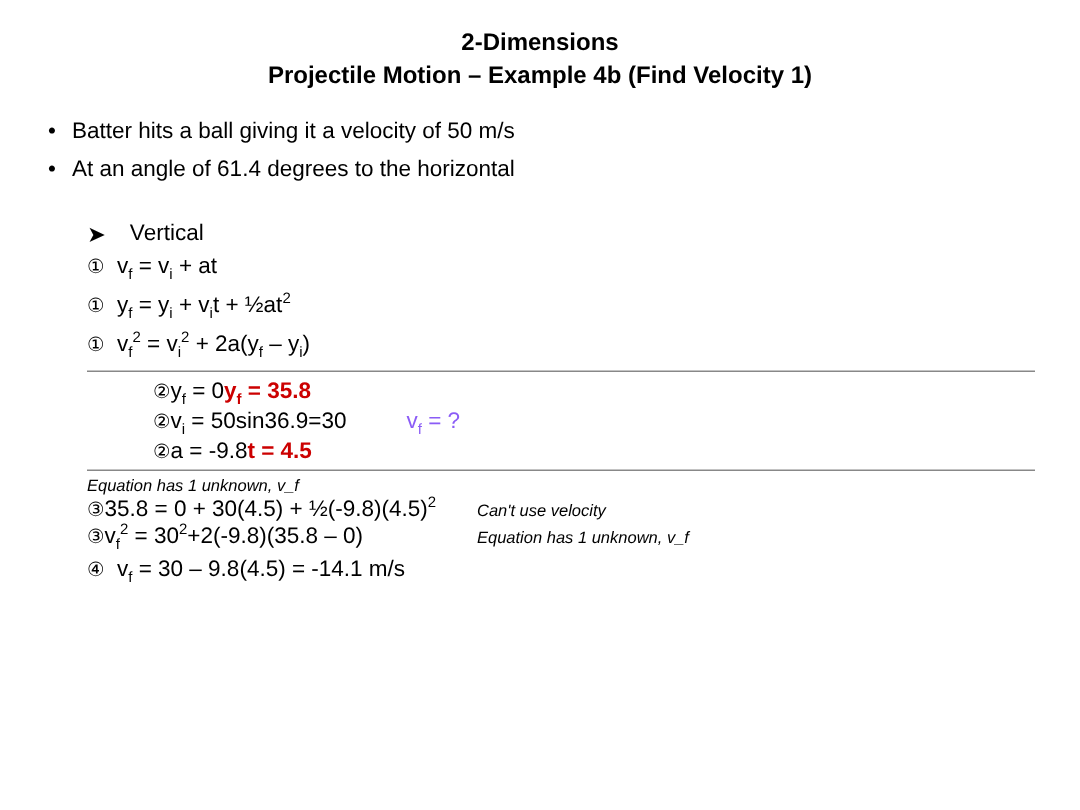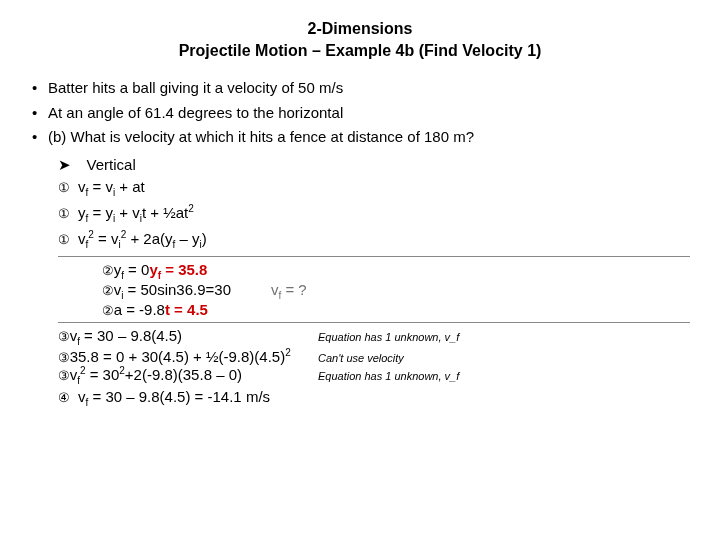--- a/index.html
+++ b/index.html
@@ -21,21 +21,21 @@
       text-align: center;
       margin-bottom: 14px;
     }
     .title-line {
       font-size: 16px;
       font-weight: bold;
       line-height: 1.4;
     }
     .bullet-list {
       list-style: none;
-      margin-bottom: 8px;
+      margin-bottom: 24px;
     }
     .bullet-list li {
       padding-left: 18px;
       position: relative;
       margin-bottom: 3px;
       line-height: 1.45;
     }
     .bullet-list li::before {
       content: "•";
       position: absolute;
@@ -85,21 +85,21 @@
     .col-left {
       flex: 0 0 auto;
       margin-left: 44px;
     }
     .col-right {
       color: #cc0000;
       font-weight: bold;
     }
     .col-right-normal {
       margin-left: 40px;
-      color: #737373;
+      color: #8b5cf6;
     }
     .three-col {
       display: flex;
       align-items: baseline;
     }
     .three-col .c1 { flex: 0 0 260px; }
     .three-col .c2 { flex: 0 0 180px; font-style: italic; font-size: 11px; }
   </style>
 </head>
 <body>
@@ -107,21 +107,20 @@
 <div class="container">
 
   <div class="title-block">
     <div class="title-line">2-Dimensions</div>
     <div class="title-line">Projectile Motion – Example 4b (Find Velocity 1)</div>
   </div>
 
   <ul class="bullet-list">
     <li>Batter hits a ball giving it a velocity of 50 m/s</li>
     <li>At an angle of 61.4 degrees to the horizontal</li>
-    <li>(b)  What is velocity at which it hits a fence at distance of 180 m?</li>
   </ul>
 
   <div class="indent-block">
 
     <div class="arrow-item">
       <span class="arrow-symbol">➤</span>
       <span class="bold-label">Vertical</span>
     </div>
 
     <div class="eq-row">
@@ -160,23 +159,20 @@
         <span class="eq-prefix">②</span>a = -9.8
       </span>
       <span class="col-right">
         t = 4.5
       </span>
     </div>
 
     <hr class="divider">
 
     <div class="three-col">
-      <span class="c1">
-        <span class="eq-prefix">③</span>v<sub>f</sub> = 30 – 9.8(4.5)
-      </span>
       <span class="c2">Equation has 1 unknown,  v_f</span>
     </div>
     <div class="three-col">
       <span class="c1">
         <span class="eq-prefix">③</span>35.8 = 0 + 30(4.5) + ½(-9.8)(4.5)<sup>2</sup>
       </span>
       <span class="c2">Can't use velocity</span>
     </div>
     <div class="three-col">
       <span class="c1">

